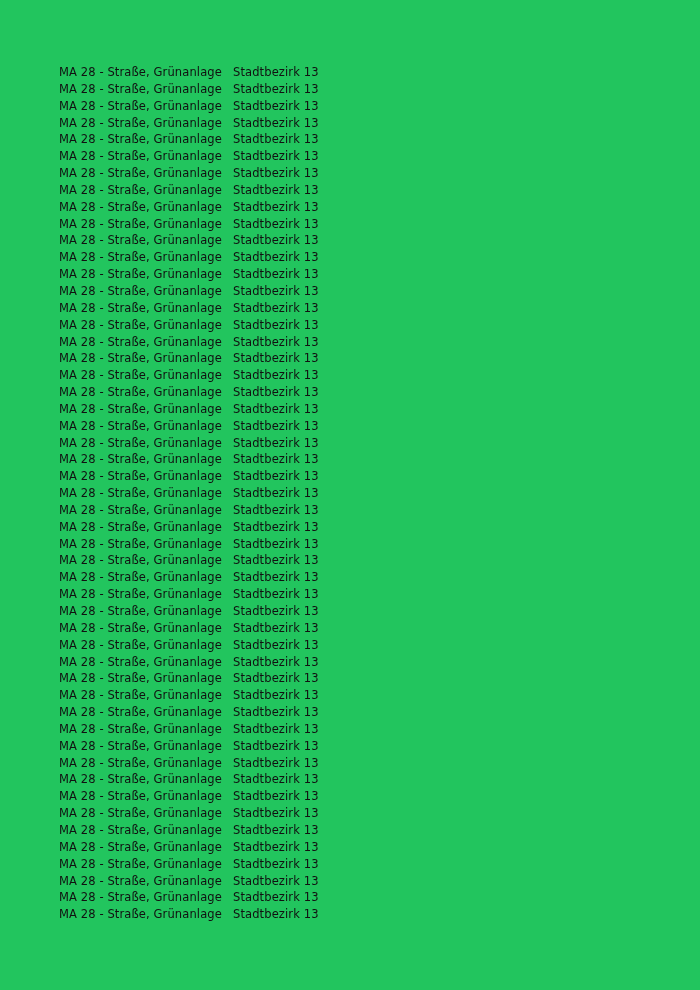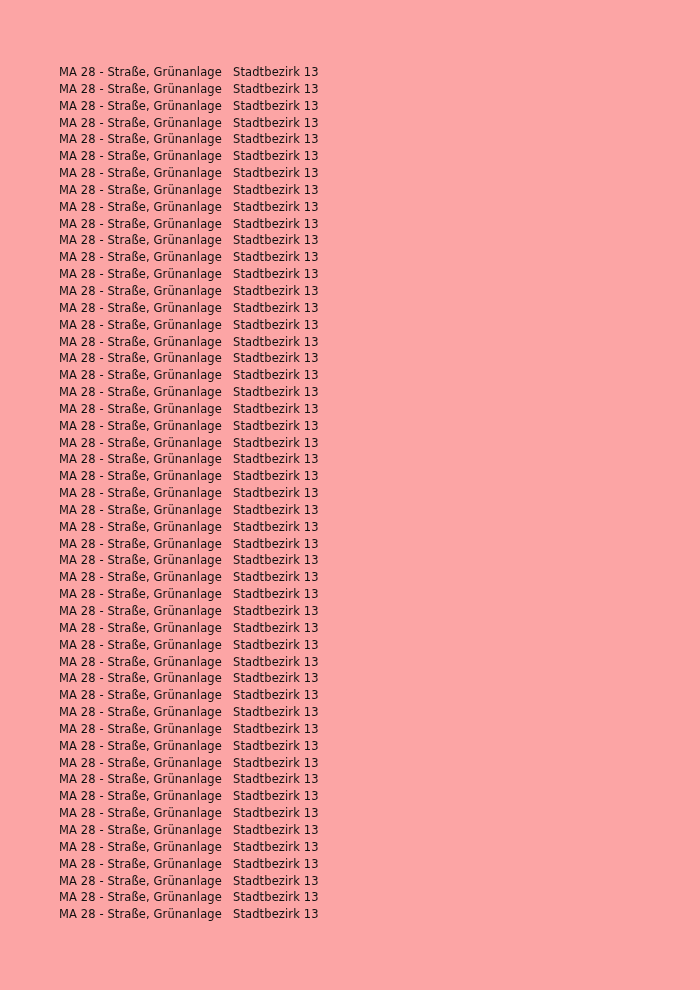--- a/index.html
+++ b/index.html
@@ -11,21 +11,21 @@
     width: 700px;
     height: 990px;
     font-family: "DejaVu Sans", sans-serif;
     color: #000000;
     overflow: hidden;
   }
   .page {
     position: relative;
     width: 700px;
     height: 990px;
-    background: #fca5a5;
+    background: #22c55e;
   }
   .doc-body {
     position: absolute;
     left: 59px;
     top: 64px;
     width: 560px;
   }
   .row {
     display: block;
     white-space: nowrap;

